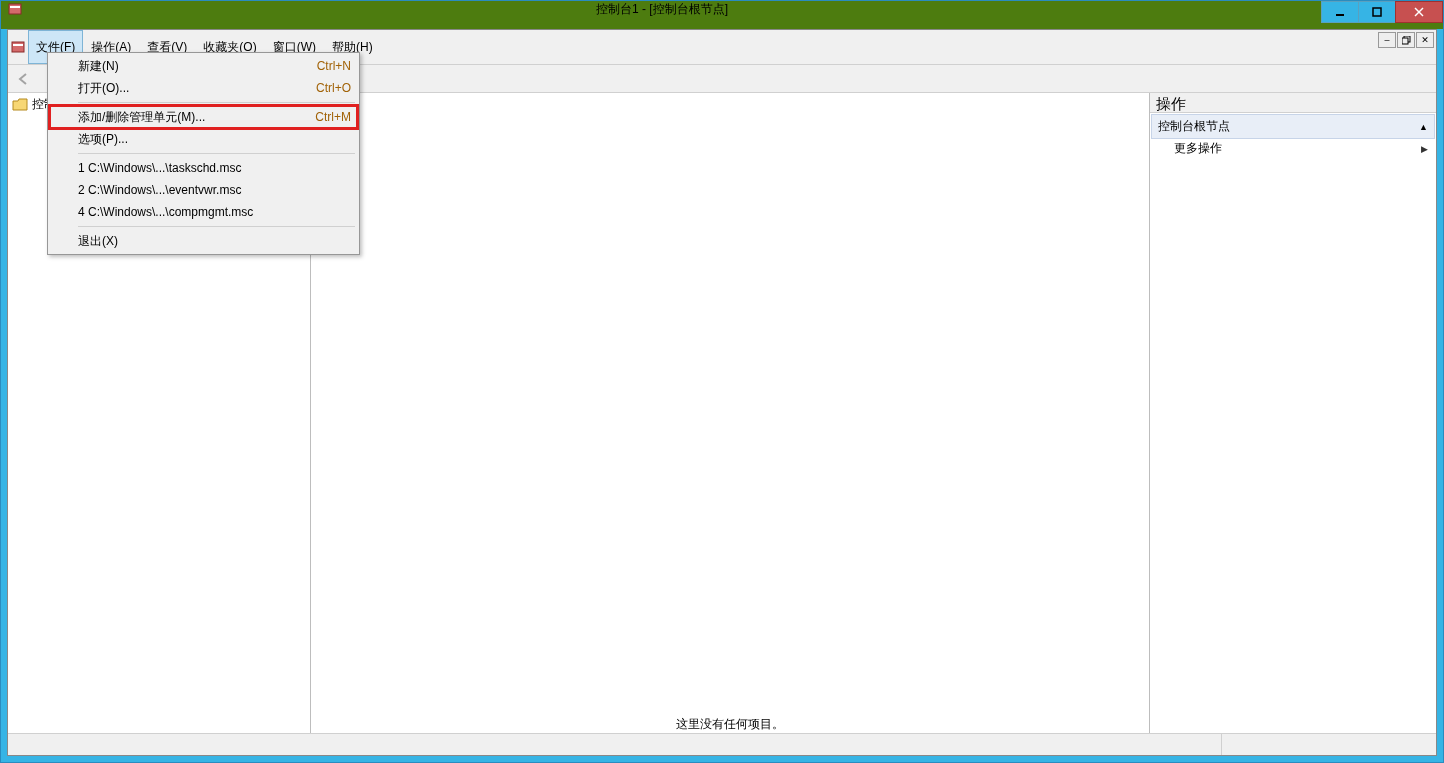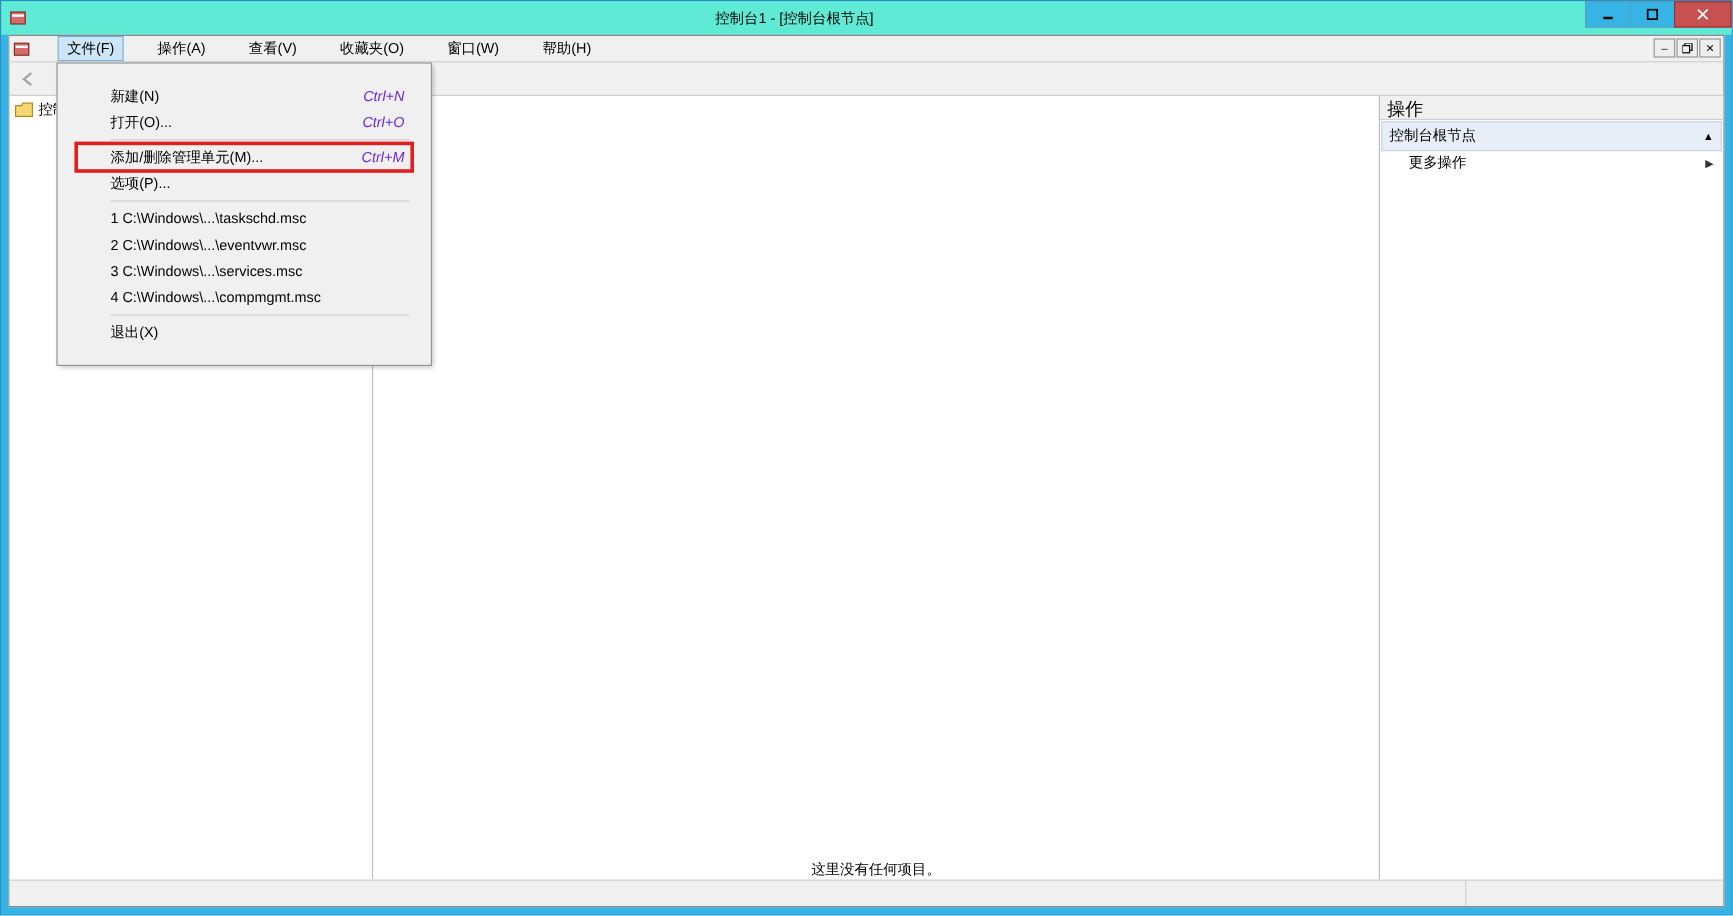--- a/index.html
+++ b/index.html
@@ -1,33 +1,33 @@
 <!DOCTYPE html>
 <html><head>
 <meta charset="utf-8">
 <style>
 * { box-sizing: border-box; margin: 0; padding: 0; font-family: "Microsoft YaHei", "SimSun", Tahoma, sans-serif; font-size: 12px; }
 html, body { width: 1444px; height: 763px; overflow: hidden; }
 
 
 .outer-window { width: 1444px; height: 763px; background: #36b4e5; border: 1px solid #2a8cbf; display: flex; flex-direction: column; }
-.titlebar { height: 28px; background: #5eead4; display: flex; align-items: center; position: relative; }
+.titlebar { height: 28px; background: #4d7c0f; display: flex; align-items: flex-start; position: relative; }
 .titlebar .app-icon { width: 16px; height: 16px; margin-left: 6px; }
 .titlebar .title-text { position: absolute; left: 0; right: 120px; text-align: center; color: #000; font-size: 12px; }
 .titlebar .win-controls { position: absolute; right: 0; top: 0; display: flex; }
 .titlebar .win-btn { width: 38px; height: 22px; border: 1px solid #5aa0bf; margin-left: -1px; display: flex; align-items: center; justify-content: center; background: #36b4e5; cursor: default; }
 .titlebar .win-btn.min { background: #36b4e5; }
 .titlebar .win-btn.max { background: #36b4e5; }
 .titlebar .win-btn.close { background: #c75050; border-color: #a03030; color: #fff; width: 48px; }
 
 .content-area { flex: 1; background: #36b4e5; padding: 0 6px 6px 6px; display: flex; flex-direction: column; }
 .inner-window { flex: 1; background: #fff; border: 1px solid #888; display: flex; flex-direction: column; position: relative; }
 
 
-.menubar { height: 22px; background: #f0f0f0; border-bottom: 1px solid #d0d0d0; display: flex; align-items: stretch; position: relative; gap: 20px; }
+.menubar { height: 35px; background: #f0f0f0; border-bottom: 1px solid #d0d0d0; display: flex; align-items: stretch; position: relative; }
 .menubar .menu-icon { width: 20px; display: flex; align-items: center; justify-content: center; }
 .menubar .menuitem { padding: 0 8px; display: flex; align-items: center; cursor: default; }
 .menubar .menuitem.open { background: #cde6f7; border: 1px solid #7eb4d6; padding: 0 7px; }
 .menubar .mdi-controls { position: absolute; right: 2px; top: 2px; display: flex; gap: 0; }
 .menubar .mdi-btn { width: 18px; height: 16px; border: 1px solid #999; background: #eee; display: flex; align-items: center; justify-content: center; font-size: 9px; cursor: default; margin-left:1px; }
 
 
 .toolbar { height: 28px; background: #f0f0f0; border-bottom: 1px solid #d0d0d0; display: flex; align-items: center; padding: 0 4px; gap: 4px; }
 .toolbar .tb-btn { width: 24px; height: 24px; display: flex; align-items: center; justify-content: center; cursor: default; }
 .toolbar .tb-btn.disabled { opacity: 0.4; }
@@ -47,23 +47,23 @@
 .actions-item { padding: 0 6px 4px 22px; display: flex; justify-content: space-between; align-items: center; margin: 0 2px; cursor: default; }
 .actions-item .arrow { font-size: 9px; color: #333; }
 
 
 .statusbar { height: 22px; background: #f0f0f0; border-top: 1px solid #d0d0d0; display: flex; }
 .statusbar .cell { border-right: 1px solid #d0d0d0; height: 100%; }
 .statusbar .cell:first-child { flex: 1; }
 .statusbar .cell:last-child { width: 214px; border-right: none; }
 
 
-.dropdown { position: absolute; left: 39px; top: 22px; width: 313px; background: #f0f0f0; border: 1px solid #979797; box-shadow: 2px 2px 4px rgba(0,0,0,0.25); z-index: 100; padding: 16px; }
+.dropdown { position: absolute; left: 39px; top: 22px; width: 313px; background: #f0f0f0; border: 1px solid #979797; box-shadow: 2px 2px 4px rgba(0,0,0,0.25); z-index: 100; padding: 2px; }
 .dropdown .dd-item { display: flex; align-items: center; height: 22px; padding: 0 6px 0 28px; cursor: default; position: relative; }
-.dropdown .dd-item .shortcut { margin-left: auto; color: #6d28d9; font-style: italic; }
+.dropdown .dd-item .shortcut { margin-left: auto; color: #a16207; }
 .dropdown .dd-sep { height: 1px; background: #d0d0d0; margin: 3px 2px 3px 28px; }
 .dropdown .dd-item.highlighted { outline: 3px solid #e02020; outline-offset: -1px; }
 
 
 .svg-icon { display: block; }
 </style>
 </head>
 <body>
 
 <div class="outer-window">
@@ -141,23 +141,20 @@
             <span>选项(P)...</span>
           </div>
           <div class="dd-sep"></div>
           <div class="dd-item">
             <span>1 C:\Windows\...\taskschd.msc</span>
           </div>
           <div class="dd-item">
             <span>2 C:\Windows\...\eventvwr.msc</span>
           </div>
           <div class="dd-item">
-            <span>3 C:\Windows\...\services.msc</span>
-          </div>
-          <div class="dd-item">
             <span>4 C:\Windows\...\compmgmt.msc</span>
           </div>
           <div class="dd-sep"></div>
           <div class="dd-item">
             <span>退出(X)</span>
           </div>
         </div>
       </div>
 
       <div class="toolbar">

